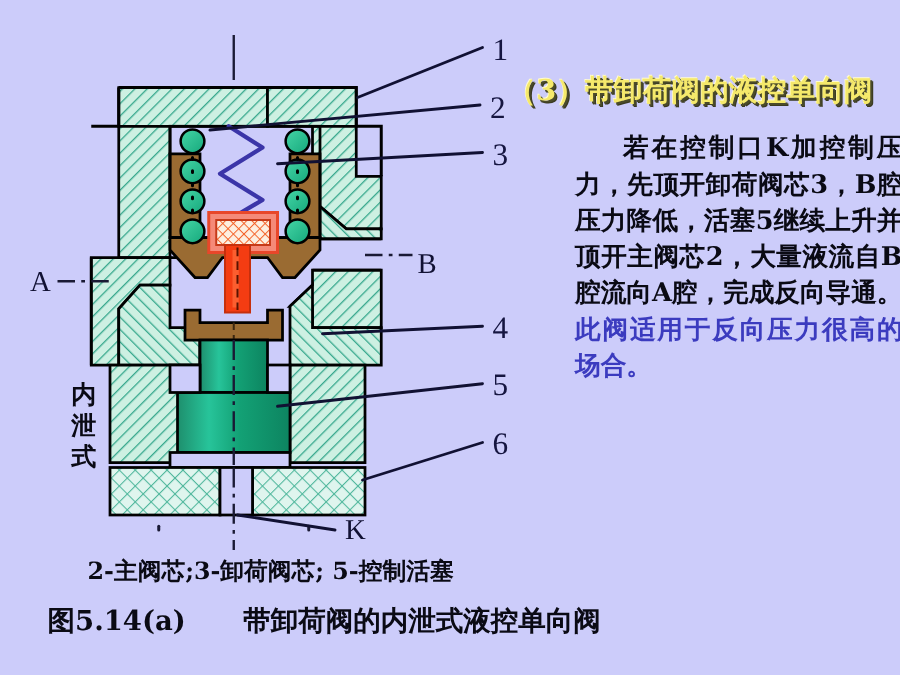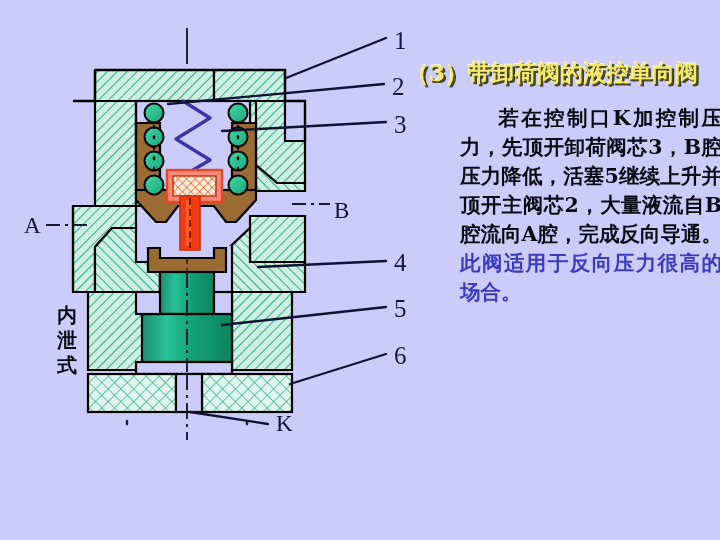--- a/index.html
+++ b/index.html
@@ -288,14 +288,18 @@
   <div class="portlbl" style="left:24px;top:214px;">A</div>
   <div class="portlbl" style="left:334px;top:199px;">B</div>
   <div class="portlbl" style="left:276px;top:412px;">K</div>
 
   <div class="vtext">
     <span>内</span>
     <span>泄</span>
     <span>式</span>
   </div>
 
+  <div class="cap1">2-主阀芯;3-卸荷阀芯; 5-控制活塞</div>
+  <div class="cap2">
+    <span>图5.14(a)</span><span class="gap"></span><span>带卸荷阀的内泄式液控单向阀</span>
+  </div>
 
 </div>
 
 </body></html>

